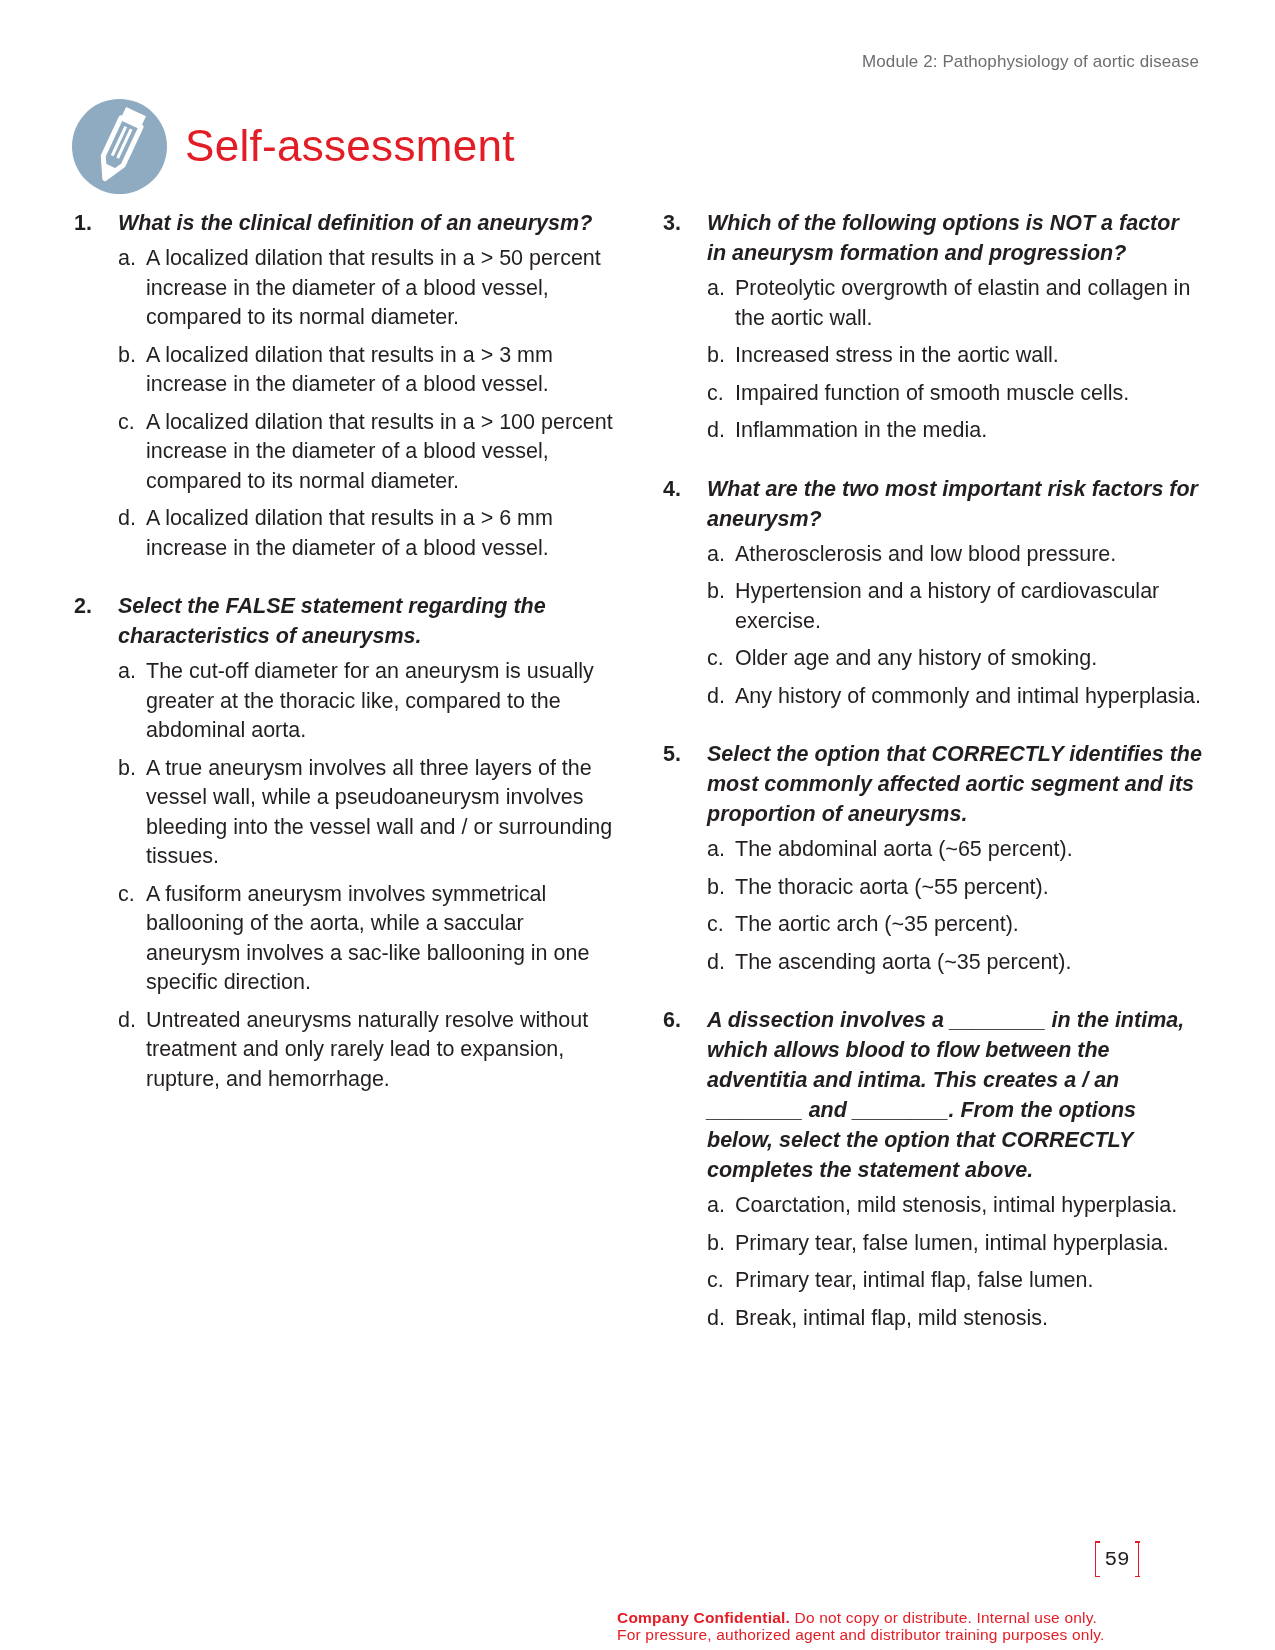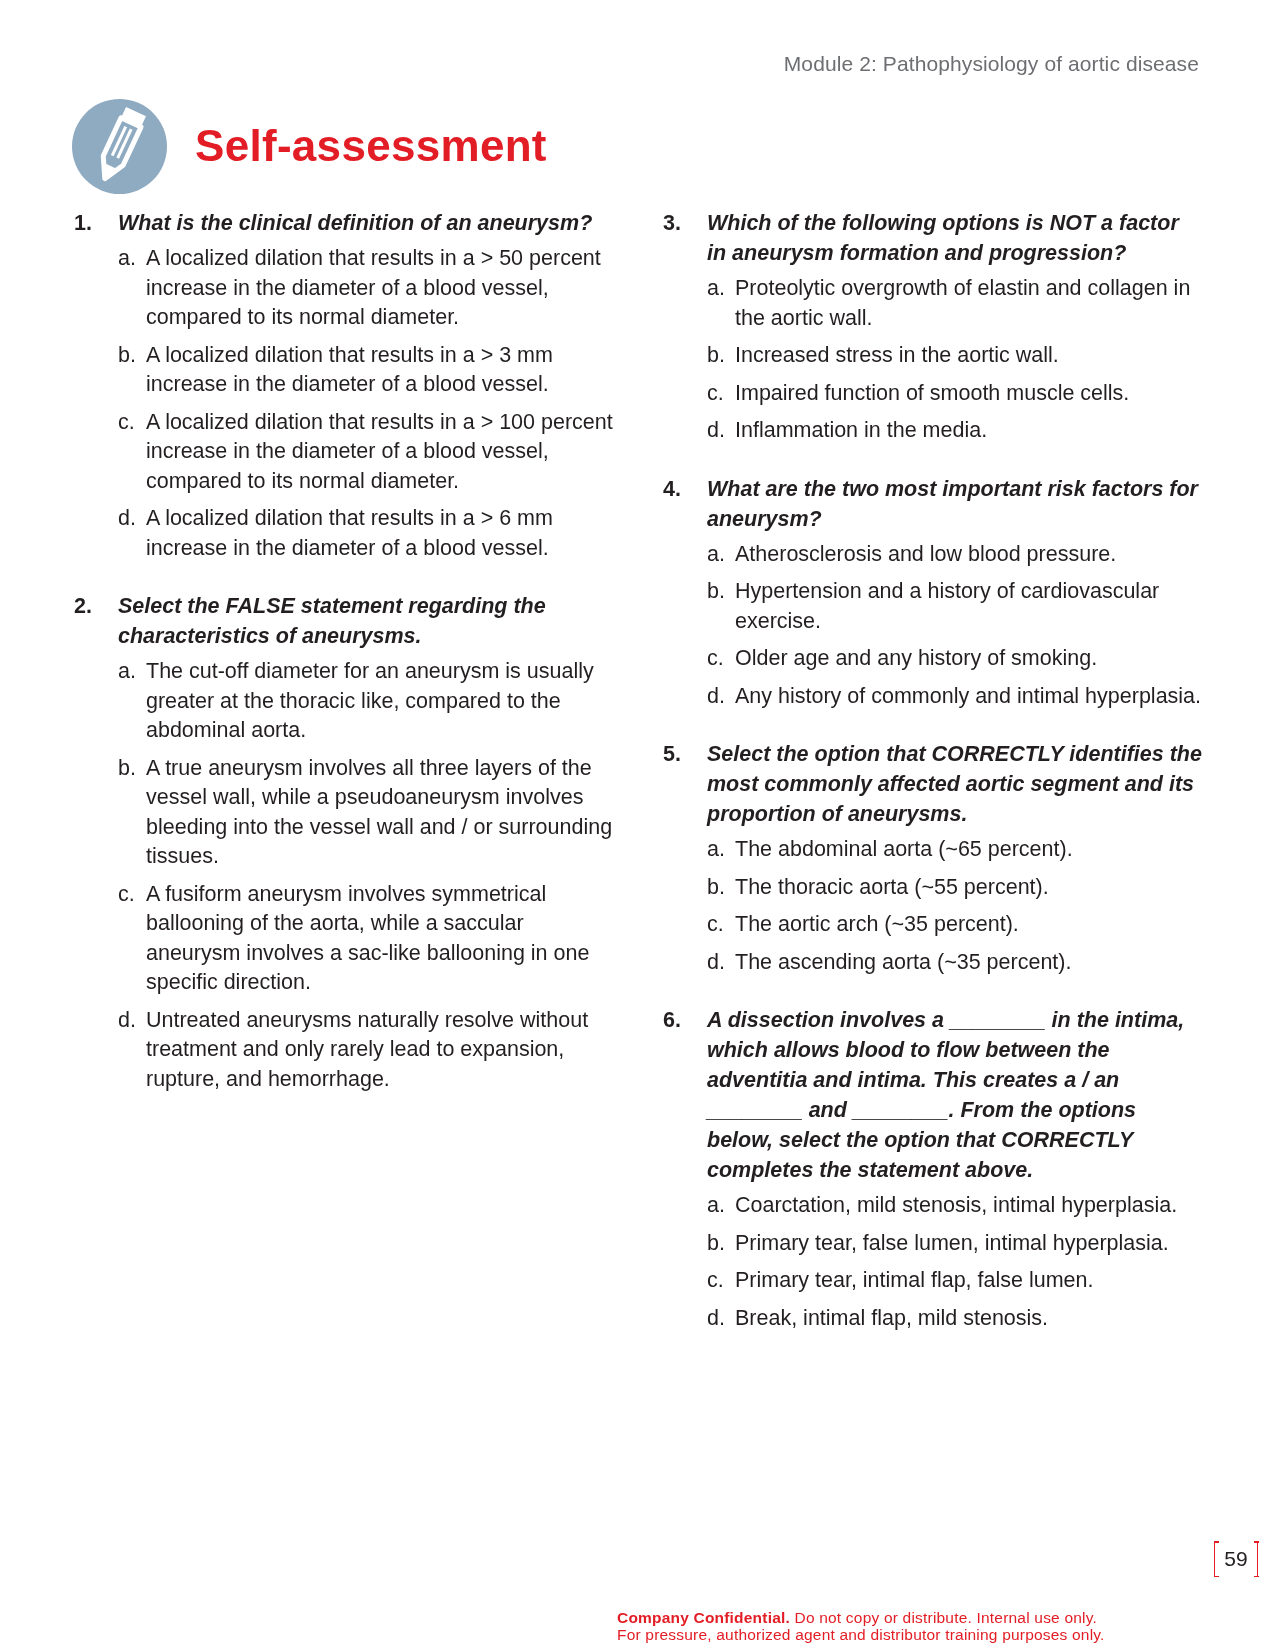--- a/index.html
+++ b/index.html
@@ -3,55 +3,55 @@
   <meta charset="utf-8">
   <style>
     html, body { margin: 0; padding: 0; background: #ffffff; }
     body {
       width: 1275px; height: 1650px; position: relative; overflow: hidden;
       font-family: "Liberation Sans", "DejaVu Sans", sans-serif;
       color: #231f20;
     }
     .running-header {
       position: absolute; right: 76px; top: 52px;
-      font-size: 21px; color: #6d6e71; letter-spacing: 0.1px;
+      font-size: 17px; color: #6d6e71; letter-spacing: 0.1px;
     }
     .title-block {
       position: absolute; left: 72px; top: 100px; height: 92px;
       display: flex; align-items: center;
     }
     .pencil-badge {
       width: 95px; height: 95px; border-radius: 50%;
       background: #8fabc2; display: flex; align-items: center; justify-content: center;
     }
     .page-title {
-      margin-left: 28px; font-size: 44px; font-weight: bold; color: #e31d25;
+      margin-left: 18px; font-size: 44px; font-weight: normal; color: #e31d25;
       letter-spacing: 0.3px;
     }
     .column { position: absolute; top: 208px; }
     .col-left { left: 74px; width: 540px; }
     .col-right { left: 663px; width: 540px; }
     .intro { font-size: 22px; line-height: 30px; margin: 0 0 30px 0; }
     .question { margin-bottom: 28px; }
     .q-head { display: flex; font-size: 21.5px; line-height: 30px; font-weight: bold; }
     .q-num { width: 44px; flex: 0 0 44px; }
     .q-text { flex: 1; font-style: italic; }
     .options { margin: 6px 0 0 44px; padding: 0; list-style: none; }
     .option { display: flex; font-size: 21.5px; line-height: 29.5px; margin-bottom: 8px; }
     .opt-letter { width: 28px; flex: 0 0 28px; }
     .opt-text { flex: 1; }
     .footer {
       position: absolute; left: 617px; top: 1609px;
       font-size: 15.5px; line-height: 17px; color: #e31d25; letter-spacing: 0.2px;
     }
     .footer b { font-weight: bold; }
     .page-number {
-      position: absolute; left: 1214px; top: 1541px; width: 42px; height: 36px;
+      position: absolute; left: 1095px; top: 1541px; width: 42px; height: 36px;
       border-left: 1.5px solid #e31d25; border-right: 1.5px solid #e31d25;
-      font-size: 21px; color: #231f20; display: flex; align-items: center; justify-content: center;
+      font-size: 21px; color: #231f20; display: flex; align-items: center; justify-content: center; font-family: Liberation Mono, monospace;
     }
     .page-number::before, .page-number::after { content: ""; }
     .page-number .tl, .page-number .tr, .page-number .bl, .page-number .br {
       position: absolute; width: 5px; height: 1.5px; background: #e31d25;
     }
     .page-number .tl { left: -1.5px; top: 0; }
     .page-number .bl { left: -1.5px; bottom: 0; }
     .page-number .tr { right: -1.5px; top: 0; }
     .page-number .br { right: -1.5px; bottom: 0; }
   </style>

